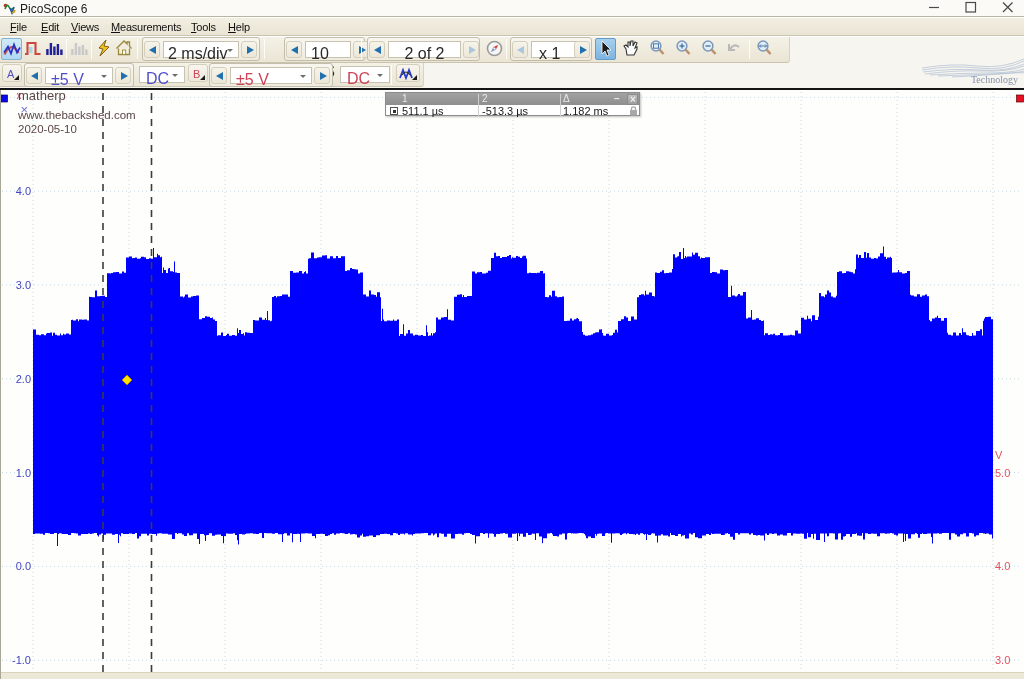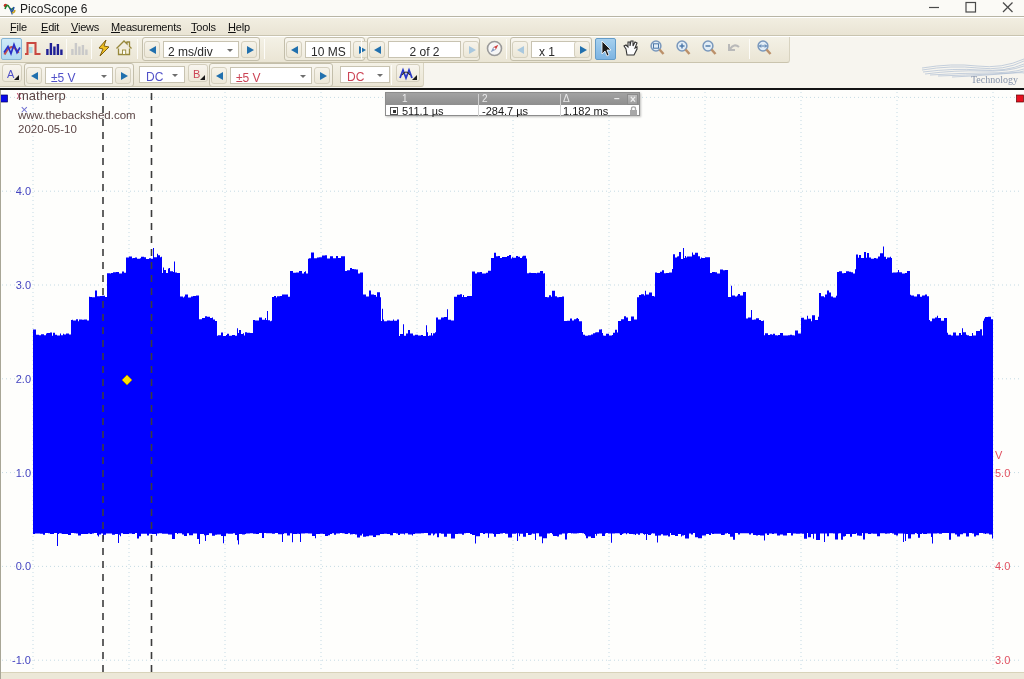--- a/index.html
+++ b/index.html
@@ -21,21 +21,21 @@
 #r1strip { position:absolute; left:0; top:0; width:790px; height:26px; background:linear-gradient(#f4f1e6,#eae5d4); border-bottom:1px solid #cac4ae; border-right:1px solid #d8d3c0; border-radius:0 0 3px 0; }
 #r2strip { position:absolute; left:0; top:26px; width:424px; height:24px; background:linear-gradient(#f4f1e6,#eae5d4); border-bottom:1px solid #cac4ae; border-right:1px solid #d8d3c0; border-radius:0 0 3px 0; }
 #row1 { position:absolute; left:0; top:0; width:1024px; height:25px; }
 #row2 { position:absolute; left:0; top:25px; width:1024px; height:26px; }
 .tbtn { position:absolute; top:1px; width:21px; height:22px; border-radius:2px; }
 .tbtn svg { position:absolute; left:1px; top:1px; }
 .sel { background:linear-gradient(#cfeaf8,#b0d8f0); border:1px solid #86b4d4; }
 .vsep { position:absolute; top:2px; width:1px; height:20px; background:#c7c2ae; border-right:1px solid #fdfcf8; }
 .group { position:absolute; top:0px; height:24px; border:1px solid #c3beaa; border-radius:3px; background:linear-gradient(#f8f6ef,#efebdd); }
 .arrbtn { position:absolute; top:3px; width:16px; height:17px; border:1px solid #d4cfbd; border-radius:3px; background:linear-gradient(#f6f3ea,#ece7d7); }
-.combo { position:absolute; top:3px; height:17px; background:#fff; border:1px solid #c8c3b1; font-size:12px; color:#2a2a2a;padding-left:25px; }
+.combo { position:absolute; top:3px; height:17px; background:#fff; border:1px solid #c8c3b1; font-size:16px; color:#2a2a2a;padding-left:25px; }
 .dd { position:absolute; width:0; height:0; border-left:3.5px solid transparent; border-right:3.5px solid transparent; border-top:3.5px solid #6e6e6e; }
 .larr { position:absolute; left:4px; top:3.5px; width:0; height:0; border-top:4.5px solid transparent; border-bottom:4.5px solid transparent; border-right:7px solid #2170ae; }
 .rarr { position:absolute; left:5px; top:3.5px; width:0; height:0; border-top:4.5px solid transparent; border-bottom:4.5px solid transparent; border-left:7px solid #2170ae; }
 .dis-l { border-right-color:#a9c8de !important; }
 .dis-r { border-left-color:#a9c8de !important; }
 
 
 .chbtn { position:absolute; top:2px; width:20px; height:18px; border:1px solid #d4cfbd; border-radius:3px; background:linear-gradient(#f8f5ee,#eee9da); font-size:11px; }
 .cornertri { position:absolute; right:2px; bottom:1.5px; width:0; height:0; border-left:5px solid transparent; border-bottom:5px solid #1a1a1a; }
 
@@ -393,19 +393,19 @@
  <span style="position:absolute;right:1px;top:1px;width:11px;height:10.5px;background:linear-gradient(#c2c2c2,#9e9e9e);border:0.5px solid #8a8a8a;">
         <span style="position:absolute;left:2px;top:-1.5px;color:#fff;font-weight:bold;font-size:10px">×</span>
       </span>
  </div>
  <div class="mdiv" style="left:92px"></div>
  <div class="mdiv" style="left:174px"></div>
  <span class="abs" style="left:4px;top:14px;width:8px;height:8px;background:#fff;border:1px solid #555">
       <span class="abs" style="left:1.5px;top:1.5px;width:3px;height:3px;background:#333"></span>
     </span>
  <div class="mcol" style="left:16px">511.1 µs</div>
- <div class="mcol" style="left:96px">-284.7 µs</div>
+ <div class="mcol" style="left:96px">-513.3 µs</div>
  <div class="mcol" style="left:177px">1.182 ms</div>
  <svg class="abs" style="left:243px;top:13px" width="9" height="10" viewBox="0 0 9 10">
   <rect x="1" y="4" width="7" height="5.5" fill="#a8a8a8"></rect>
   <path d="M2.5 4 V2.5 Q2.5 0.8 4.5 0.8 Q6.5 0.8 6.5 2.5 V4" fill="none" stroke="#a8a8a8" stroke-width="1.3"></path>
  </svg>
 </div>
 
 </body></html>

